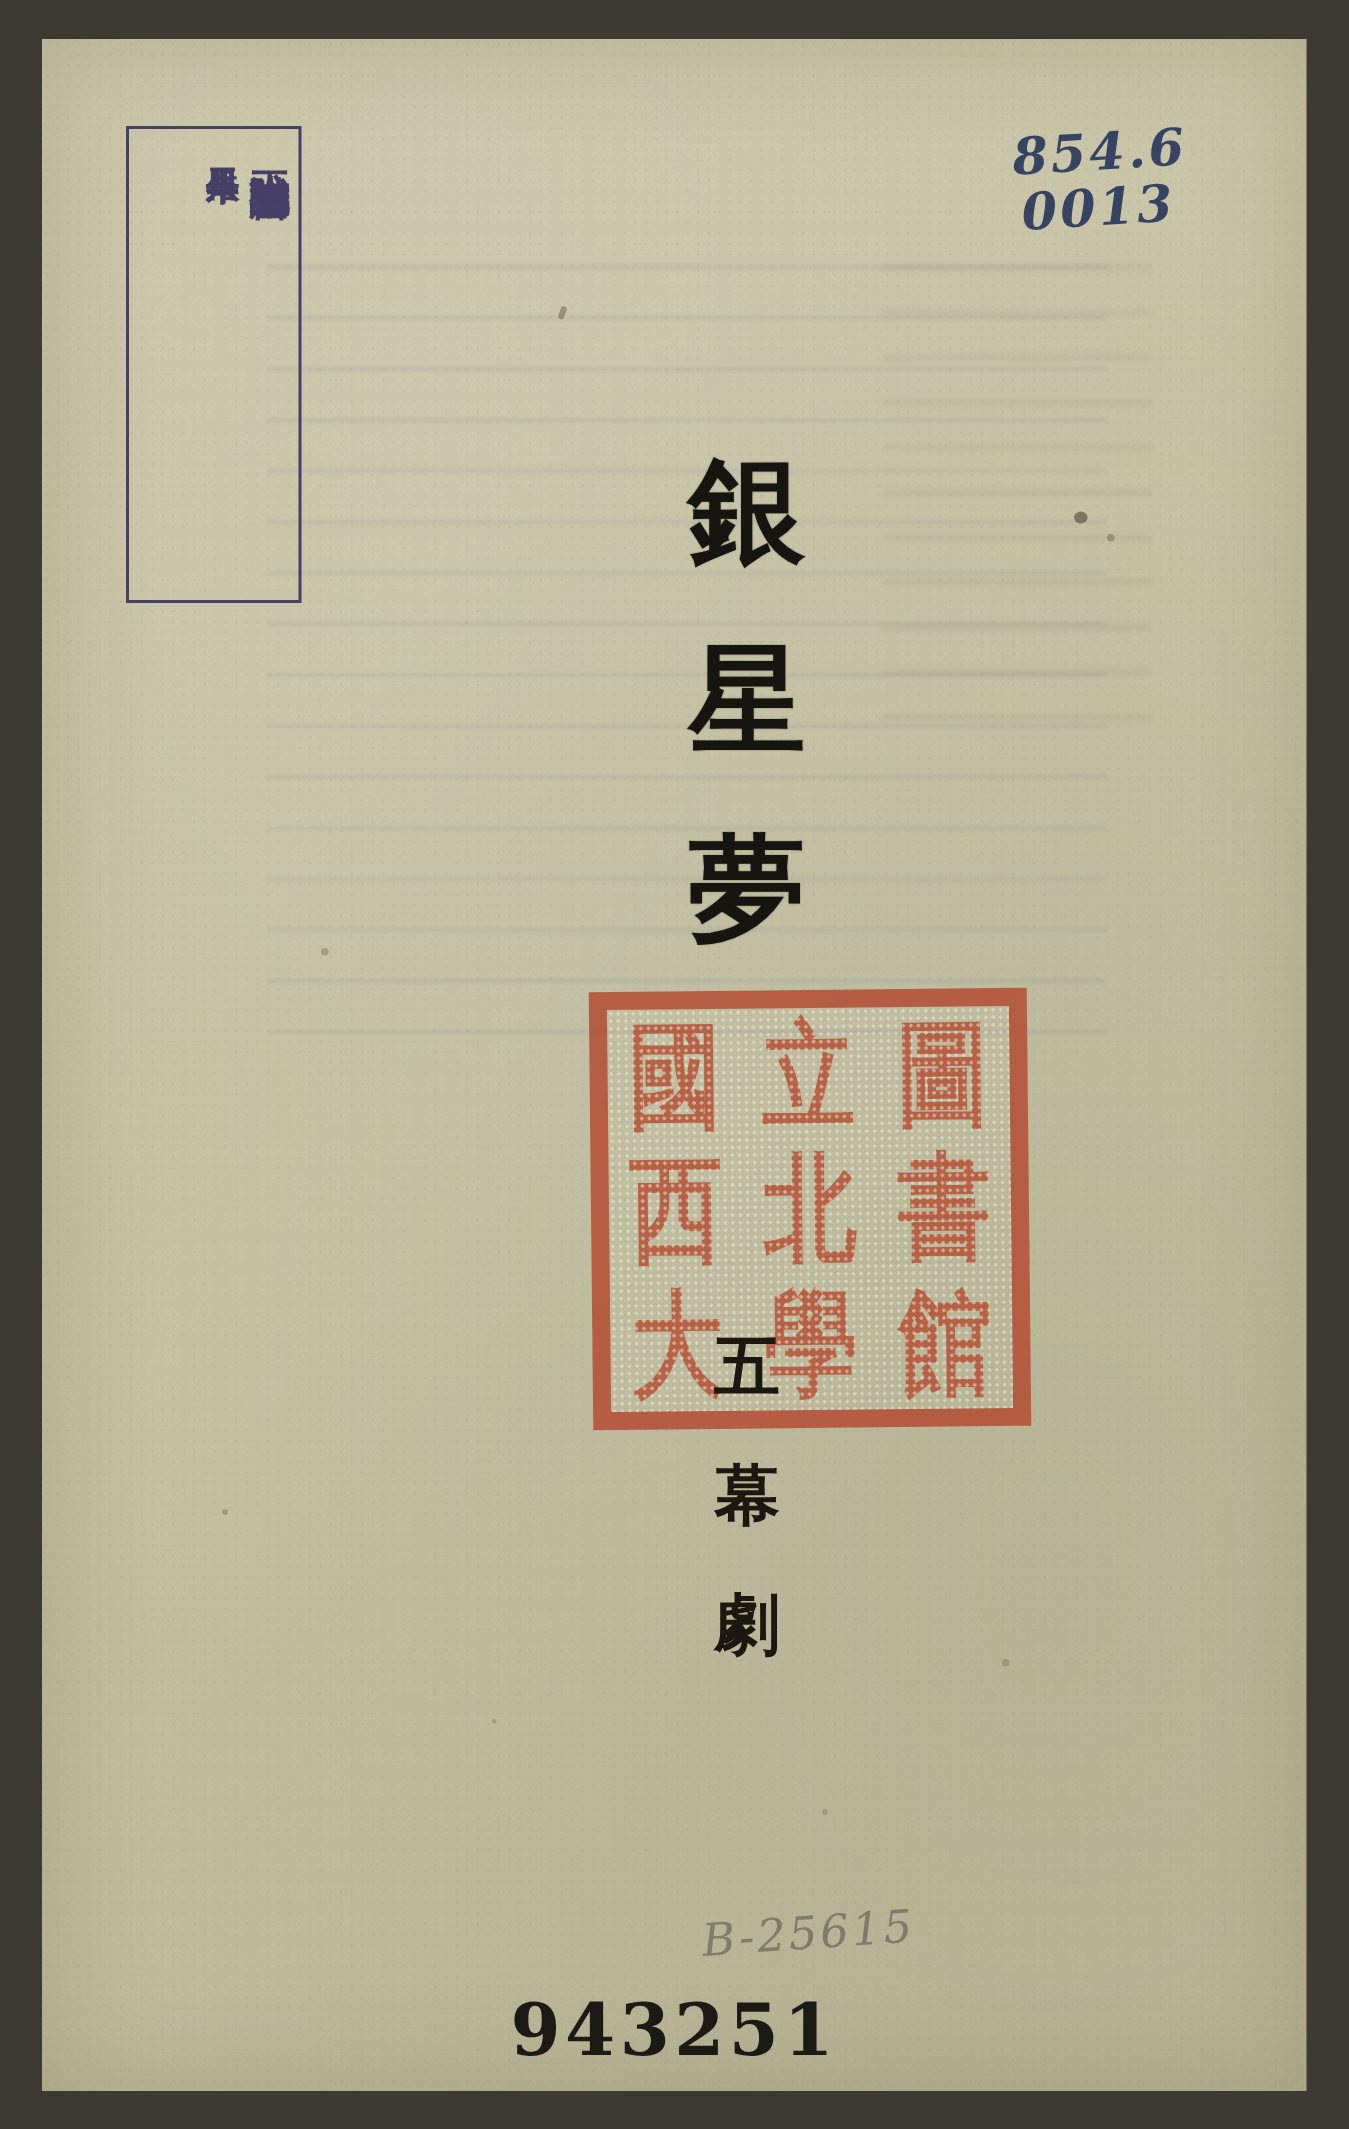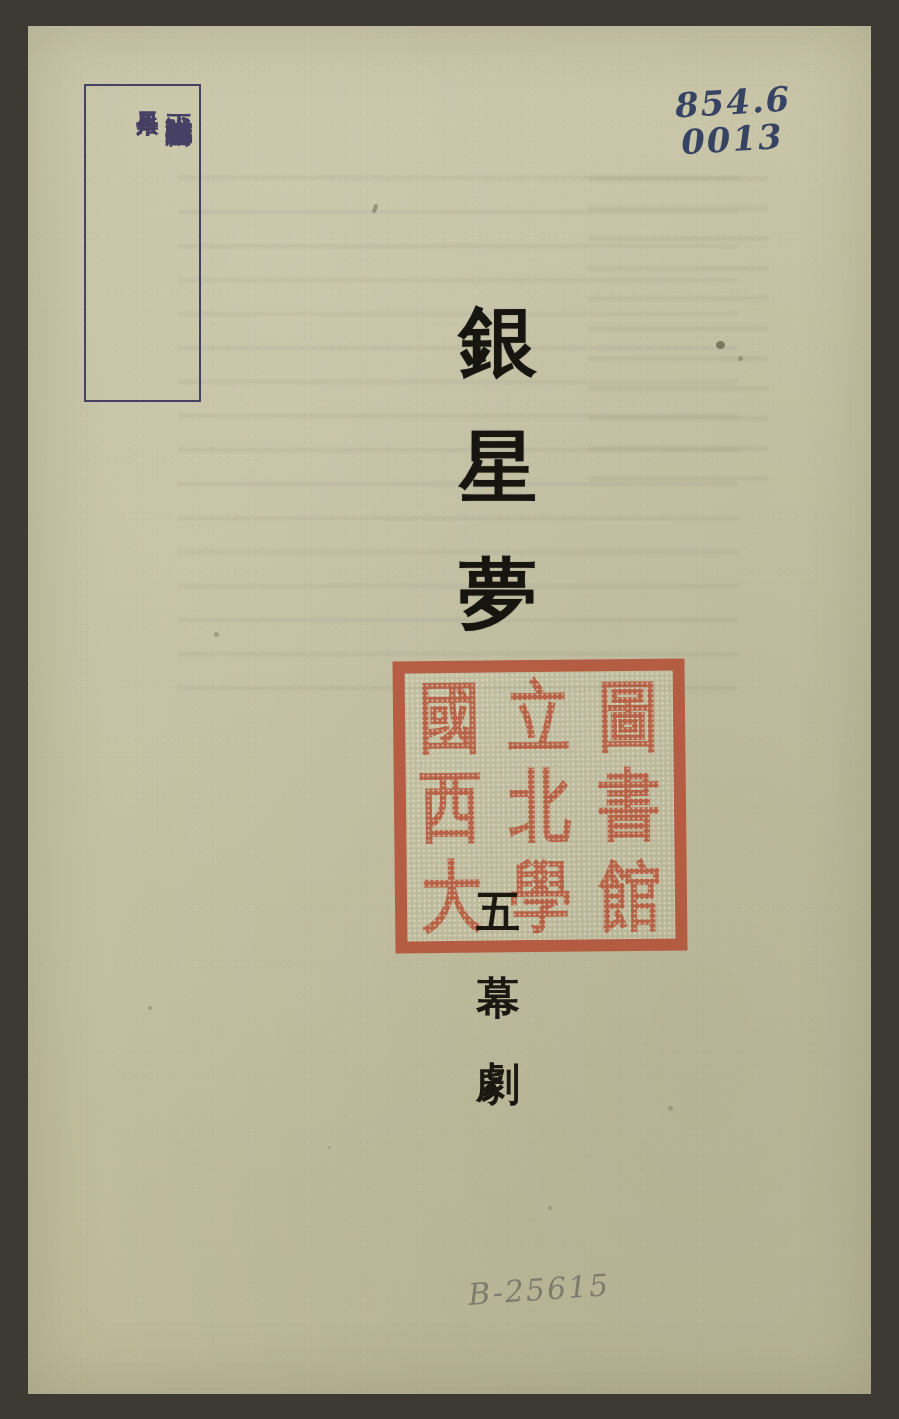--- a/index.html
+++ b/index.html
@@ -279,14 +279,15 @@
     </div>
 
     <div id="subtitle">
       <span class="ch">五</span>
       <span class="ch">幕</span>
       <span class="ch">劇</span>
     </div>
 
     <div id="pencil-mark">B-25615</div>
 
+    <div id="accession-number">943251</div>
   </div>
 </div>
 
 </body></html>

